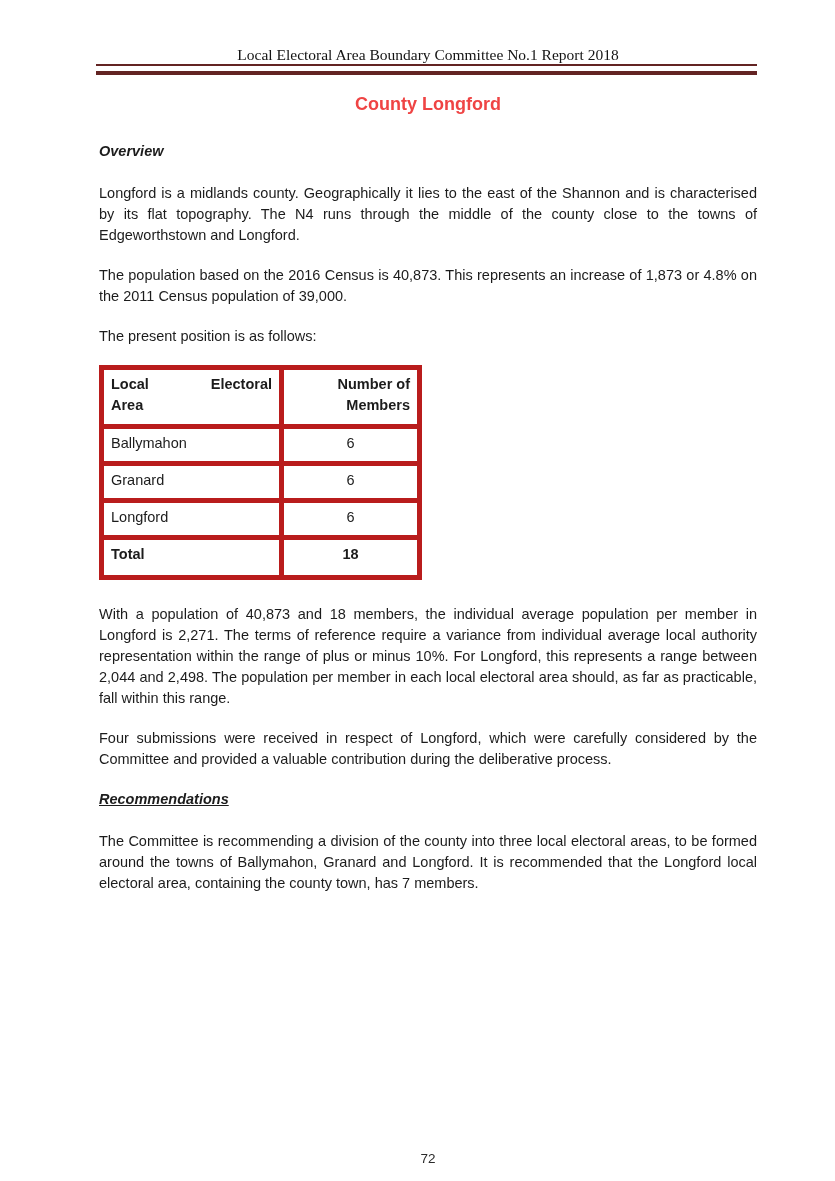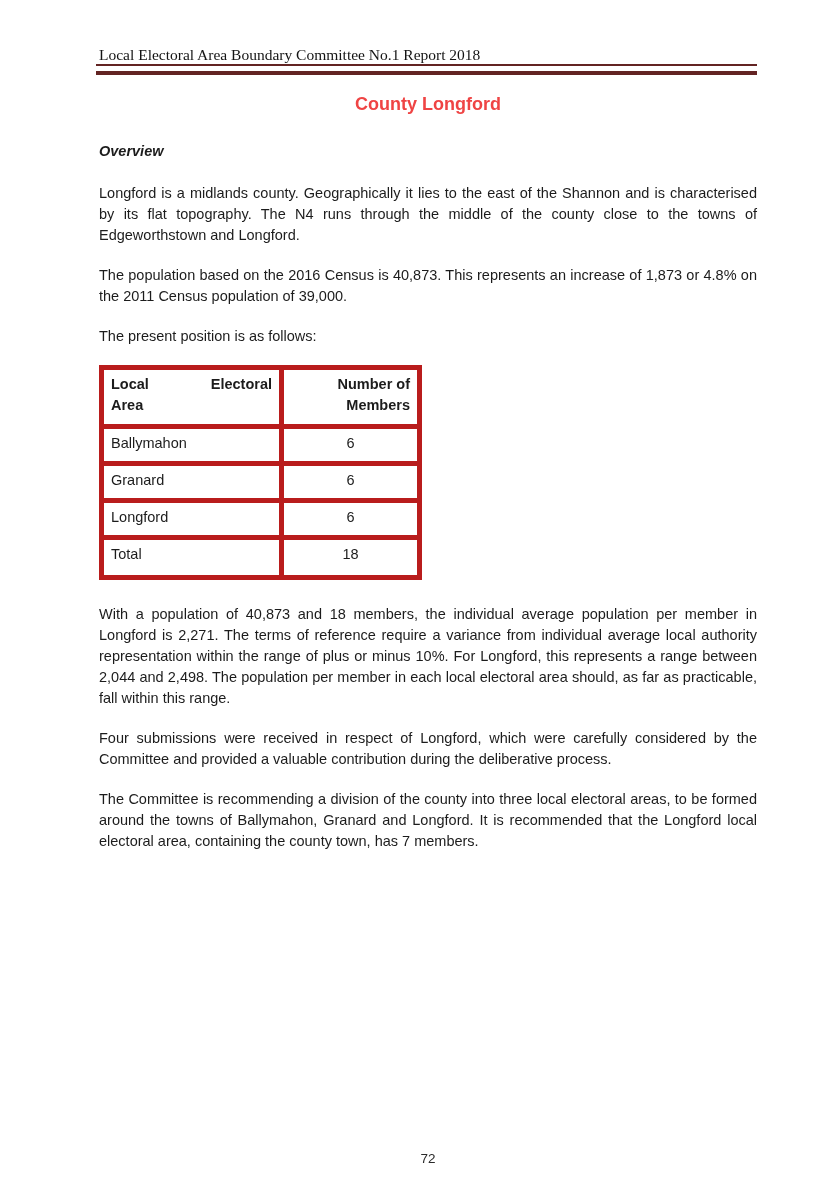--- a/index.html
+++ b/index.html
@@ -12,20 +12,21 @@
     color: #1c1c1c;
     overflow: hidden;
   }
 
   
   .doc-header {
     position: absolute;
     top: 46px;
     left: 99px;
     width: 658px;
+    text-align: center;
     font-family: "Liberation Serif", serif;
     font-size: 15.5px;
     line-height: 18px;
     color: #141414;
   }
 
   
   .header-rule {
     position: absolute;
     top: 64px;
@@ -97,21 +98,21 @@
     height: 46px;
   }
   th.col-members {
     text-align: right;
     font-weight: bold;
     height: 46px;
   }
   .data-row td { height: 24px; }
   .cell-area { text-align: left; }
   .cell-members { text-align: center; }
-  .total-row td { height: 27px; font-weight: normal; }
+  .total-row td { height: 27px; font-weight: bold; }
 
   .page-footer {
     position: absolute;
     top: 1151px;
     left: 99px;
     width: 658px;
     text-align: center;
     font-size: 13.5px;
     color: #2a2a2a;
   }
@@ -156,18 +157,19 @@
       <tr class="total-row">
         <td class="cell-area">Total</td>
         <td class="cell-members">18</td>
       </tr>
     </tbody>
   </table>
 
   <p>With a population of 40,873 and 18 members, the individual average population per member in Longford is 2,271. The terms of reference require a variance from individual average local authority representation within the range of plus or minus 10%. For Longford, this represents a range between 2,044 and 2,498. The population per member in each local electoral area should, as far as practicable, fall within this range.</p>
   <p>Four submissions were received in respect of Longford, which were carefully considered by the Committee and provided a valuable contribution during the deliberative process.</p>
 
+  <div class="section-heading underlined rec">Recommendations</div>
 
   <p>The Committee is recommending a division of the county into three local electoral areas, to be formed around the towns of Ballymahon, Granard and Longford. It is recommended that the Longford local electoral area, containing the county town, has 7 members.</p>
 
 </div>
 
 <div class="page-footer">72</div>
 
 </body></html>

